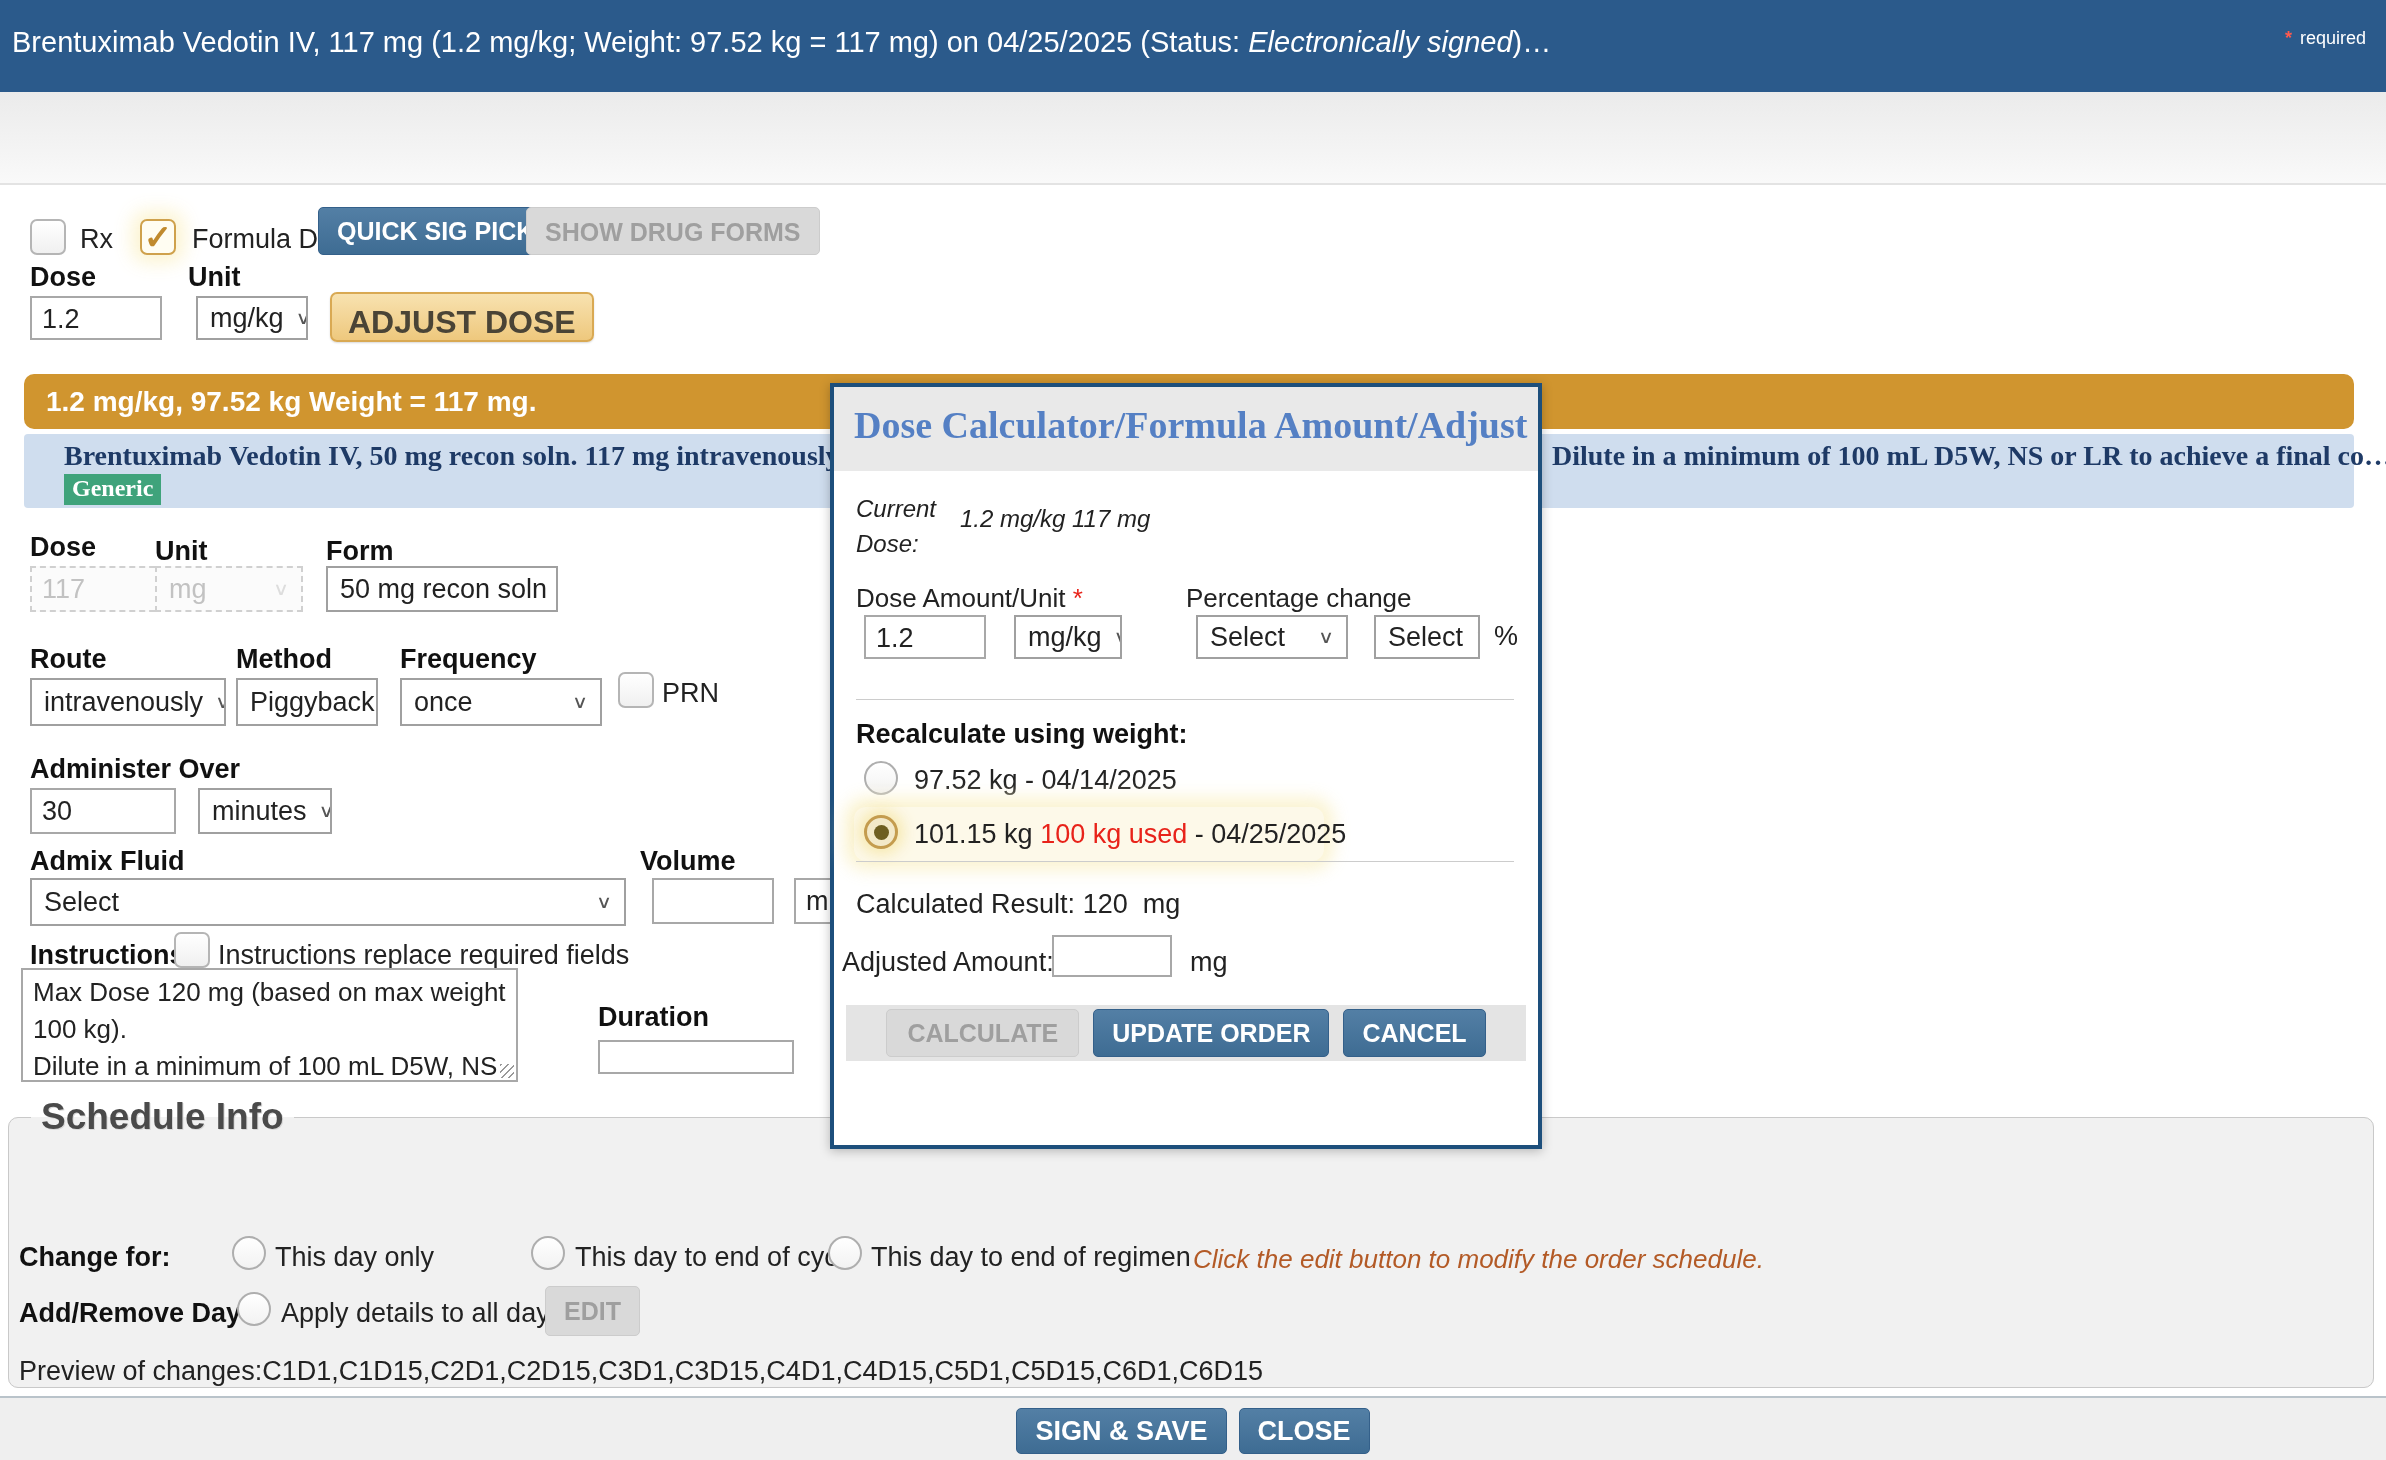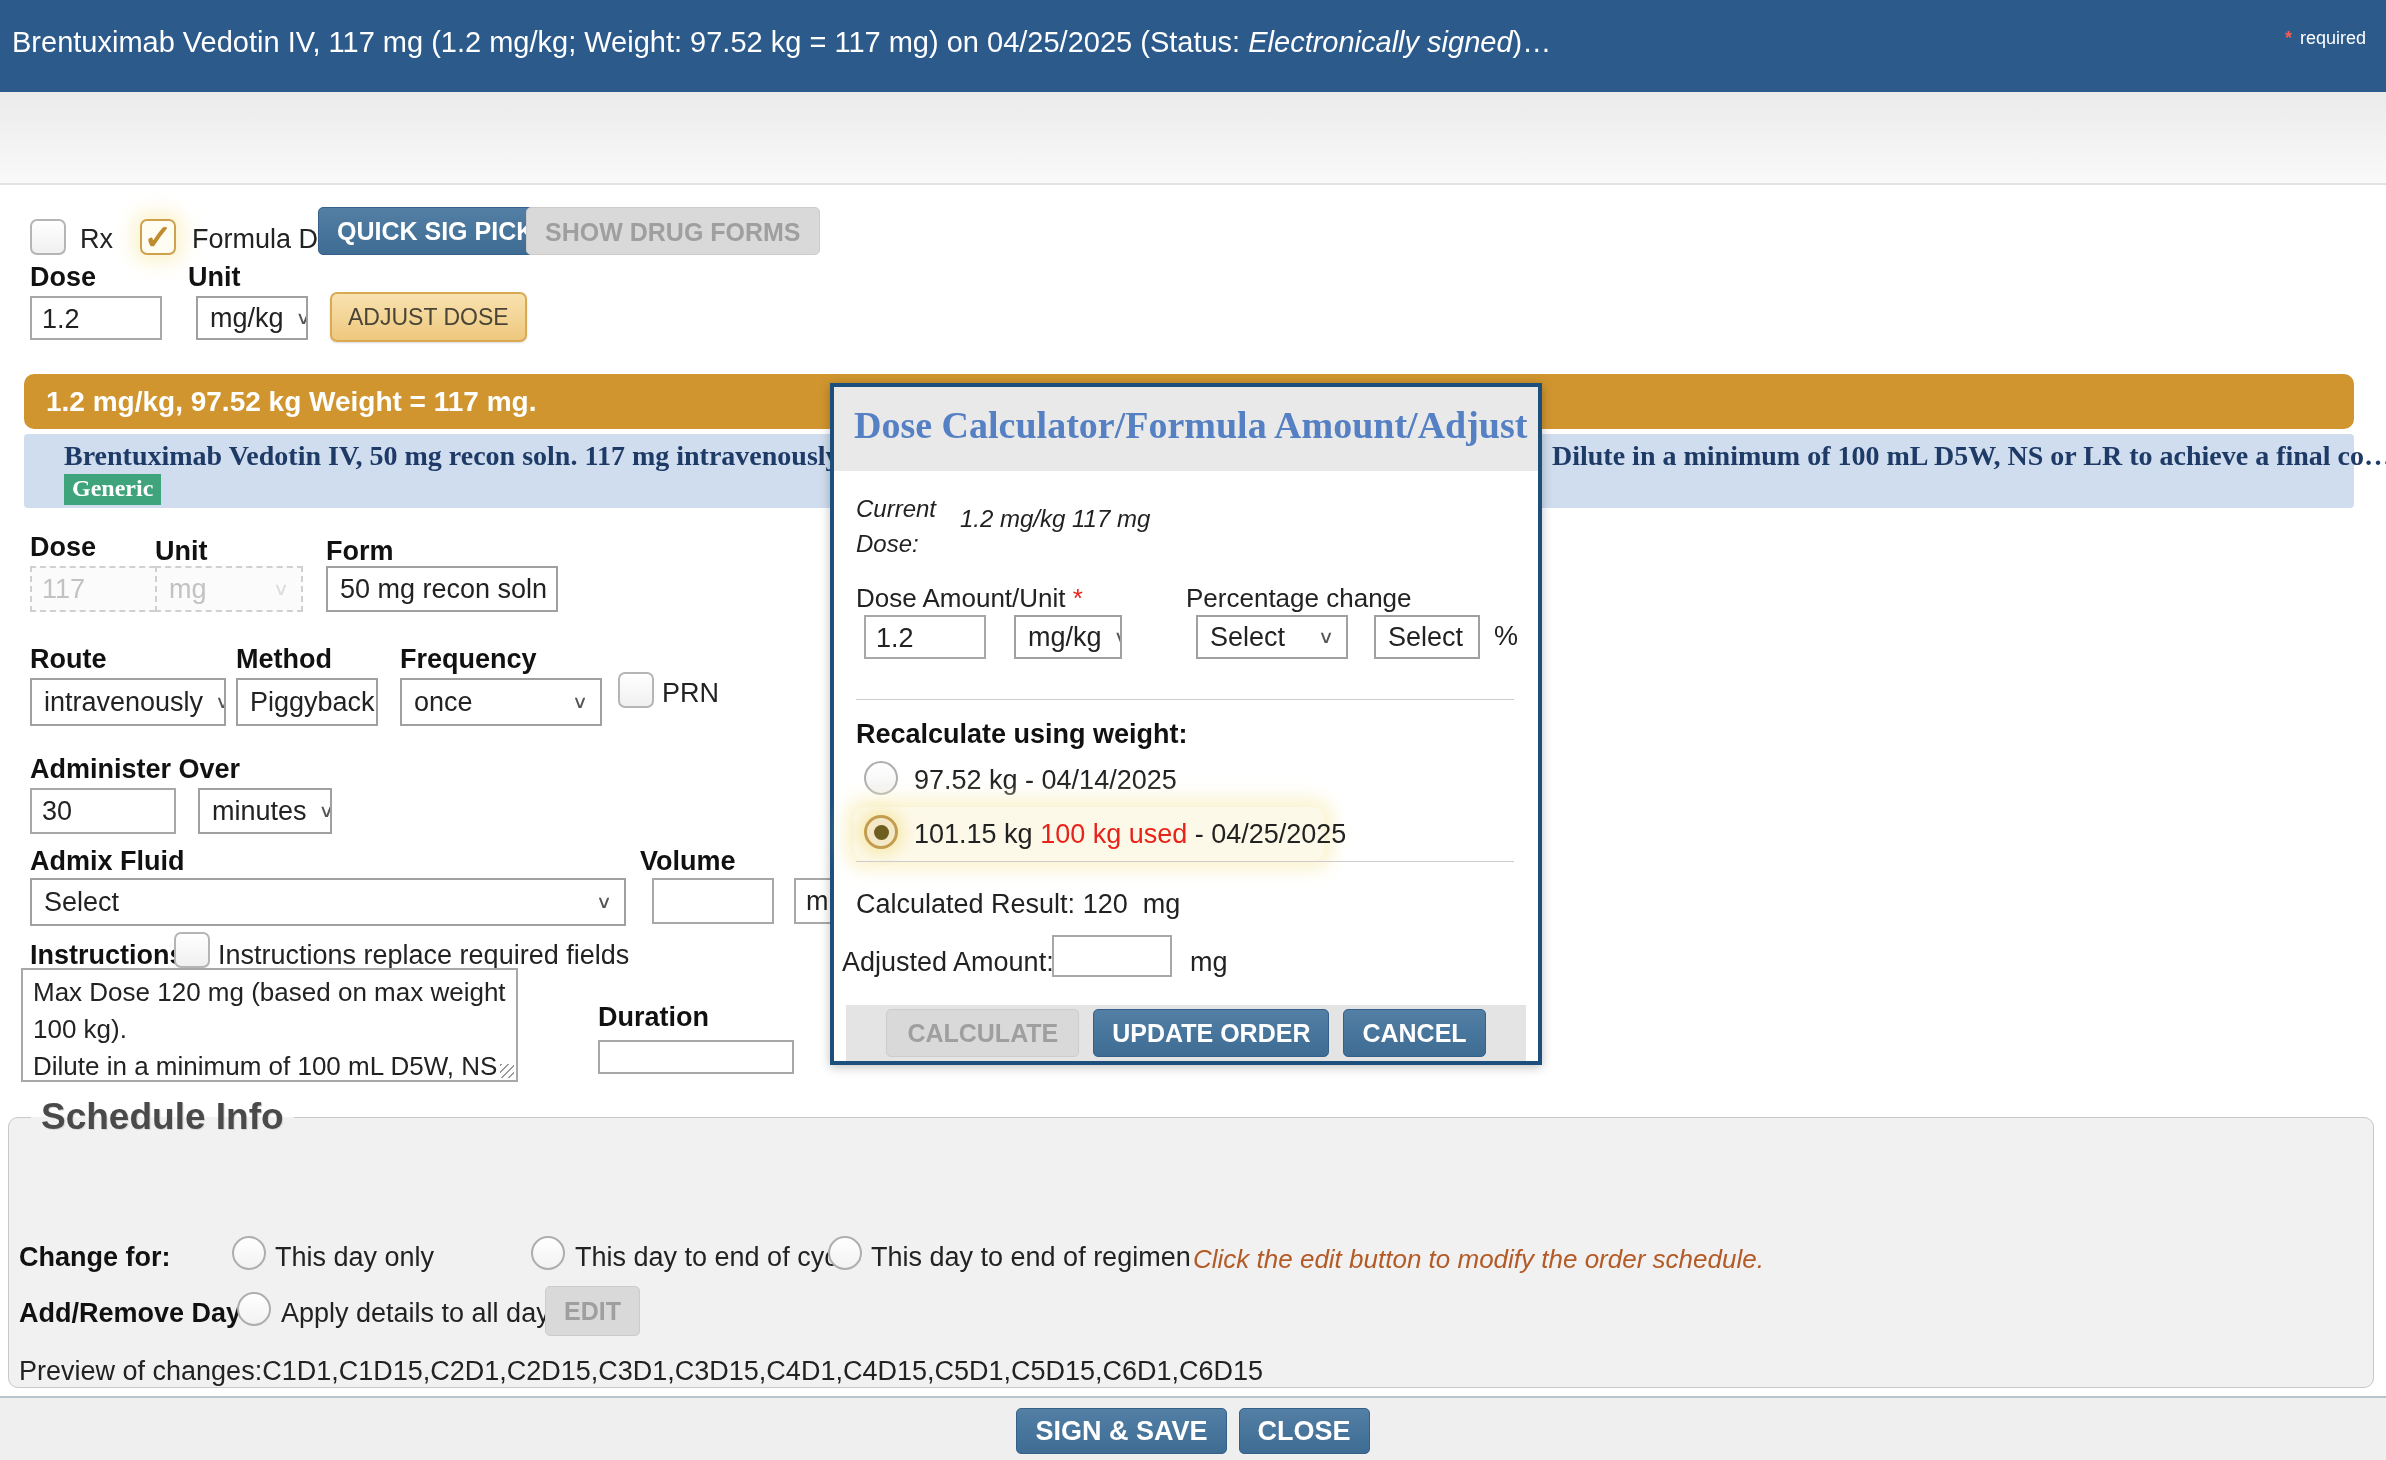--- a/index.html
+++ b/index.html
@@ -38,39 +38,39 @@
   .radio.selected { border:3px solid #c49c4e; background:#f3e9c8; position:relative;
                     box-shadow:0 0 14px 6px rgba(247,233,176,0.95); }
   .radio.selected::after { content:""; position:absolute; left:50%; top:50%; width:15px; height:15px;
                            margin:-7.5px 0 0 -7.5px; border-radius:50%; background:#6e5e20; }
   .btn-blue { background:linear-gradient(#537fa5,#3e6c93); border:1px solid #34608a; border-radius:5px;
               color:#ffffff; font-weight:bold; font-size:25px; padding:10px 18px; white-space:nowrap;
               display:inline-flex; align-items:center; justify-content:center; }
   .btn-gray { background:#d9d9d9; border:1px solid #cccccc; border-radius:5px; color:#9f9f9f;
               font-weight:bold; font-size:25px; padding:10px 18px; white-space:nowrap; }
   .btn-tan  { background:linear-gradient(#f8e2b0,#eec87d); border:2px solid #d9a953; border-radius:7px;
-              color:#4a4436; font-weight:normal; font-size:23px; padding:10px 16px; white-space:nowrap;
+              color:#4a4436; font-weight:bold; font-size:32px; padding:10px 16px; white-space:nowrap;
               box-shadow:0 1px 2px rgba(0,0,0,0.15); }
 
   
   .orange-banner { left:24px; top:374px; width:2330px; height:55px; background:#d0952f; border-radius:10px;
                    color:#ffffff; font-weight:bold; font-size:28px; line-height:55px; padding-left:22px; }
   .blue-banner { left:24px; top:434px; width:2330px; height:74px; background:#cfddee; border-radius:4px; }
   .drug-text { font-family:"Liberation Serif", serif; font-weight:bold; font-size:28px; color:#1e3a66; white-space:nowrap; }
   .generic-badge { font-family:"Liberation Serif", serif; font-weight:bold; font-size:24px; color:#ffffff;
                    background:#3fa37b; padding:1px 8px 3px 8px; display:inline-block; }
 
   
   .textarea { left:21px; top:968px; width:497px; height:114px; border:2px solid #a8a8a8; background:#ffffff;
               font-size:26px; line-height:37px; padding:4px 10px; color:#222; white-space:pre-line; overflow:hidden; }
   .resize-grip { left:500px; top:1064px; width:14px; height:14px;
                  background:repeating-linear-gradient(135deg,#999 0 1.5px,transparent 1.5px 5px); }
 
   
-  .dialog { left:830px; top:383px; width:712px; height:682px; background:#ffffff;
+  .dialog { left:830px; top:383px; width:712px; height:766px; background:#ffffff;
             border:4px solid #1d4f7c; z-index:10; box-shadow:0 2px 10px rgba(0,0,0,0.25); }
   .dialog-header { position:absolute; left:0; top:0; width:100%; height:84px; background:#e9e9e9; }
   .dialog-title { position:absolute; left:20px; top:16px; font-family:"Liberation Serif", serif;
                   font-weight:bold; font-size:38px; color:#5580c4; white-space:nowrap; }
   .dlg-it { font-style:italic; font-size:24px; color:#222; }
   .dlg-lbl { font-size:26px; color:#222; white-space:nowrap; }
   .dlg-hr { position:absolute; left:22px; width:658px; height:0; border-top:1px solid #cccccc; }
   .red { color:#e8231a; }
   .halo-row { position:absolute; left:20px; top:420px; width:470px; height:54px; background:#fdf9e9;
               border-radius:12px; box-shadow:0 0 16px 10px rgba(250,242,205,0.85); }

